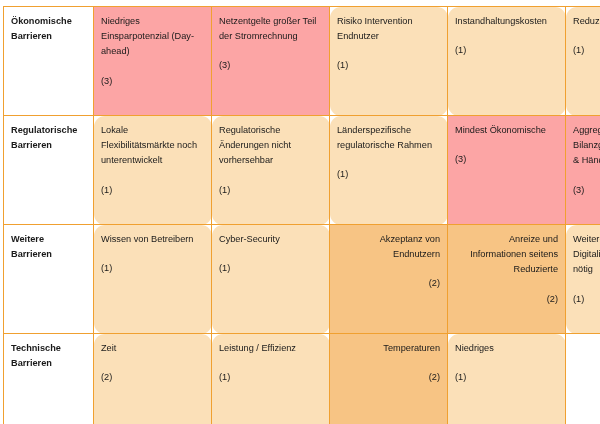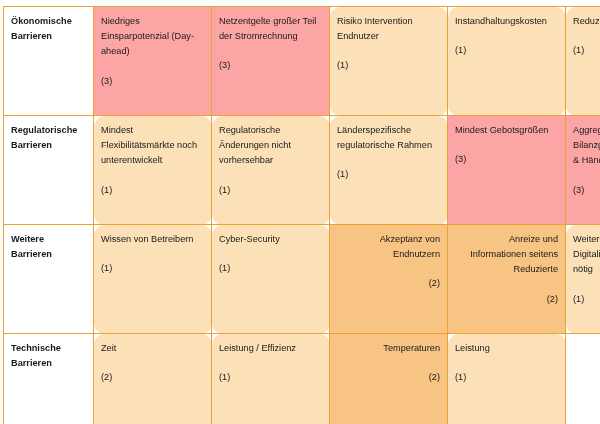--- a/index.html
+++ b/index.html
@@ -84,33 +84,33 @@
         <span class="cell-text">Reduzierte Effizienz</span>
         <span class="cell-count">(1)</span>
       </td>
     </tr>
 
     <tr>
       <td class="rowhead">
         <span class="cell-text">Regulatorische Barrieren</span>
       </td>
       <td class="cell s1">
-        <span class="cell-text">Mindest Flexibilitätsmärkte noch unterentwickelt</span>
+        <span class="cell-text">Lokale Flexibilitätsmärkte noch unterentwickelt</span>
         <span class="cell-count">(1)</span>
       </td>
       <td class="cell s1">
         <span class="cell-text">Regulatorische Änderungen nicht vorhersehbar</span>
         <span class="cell-count">(1)</span>
       </td>
       <td class="cell s1">
         <span class="cell-text">Länderspezifische regulatorische Rahmen</span>
         <span class="cell-count">(1)</span>
       </td>
       <td class="cell s3">
-        <span class="cell-text">Mindest Gebotsgrößen</span>
+        <span class="cell-text">Mindest Ökonomische</span>
         <span class="cell-count">(3)</span>
       </td>
       <td class="cell s3">
         <span class="cell-text">Aggregation, Bilanzgruppen, Lieferant &amp; Händler</span>
         <span class="cell-count">(3)</span>
       </td>
     </tr>
 
     <tr>
       <td class="rowhead">
@@ -148,21 +148,21 @@
       </td>
       <td class="cell s1">
         <span class="cell-text">Leistung / Effizienz</span>
         <span class="cell-count">(1)</span>
       </td>
       <td class="cell s2">
         <span class="cell-text">Temperaturen</span>
         <span class="cell-count">(2)</span>
       </td>
       <td class="cell s1">
-        <span class="cell-text">Leistung</span>
+        <span class="cell-text">Niedriges</span>
         <span class="cell-count">(1)</span>
       </td>
       <td class="cell empty">
         <span class="cell-text"></span>
         <span class="cell-count"></span>
       </td>
     </tr>
 
   </tbody>
 </table>

